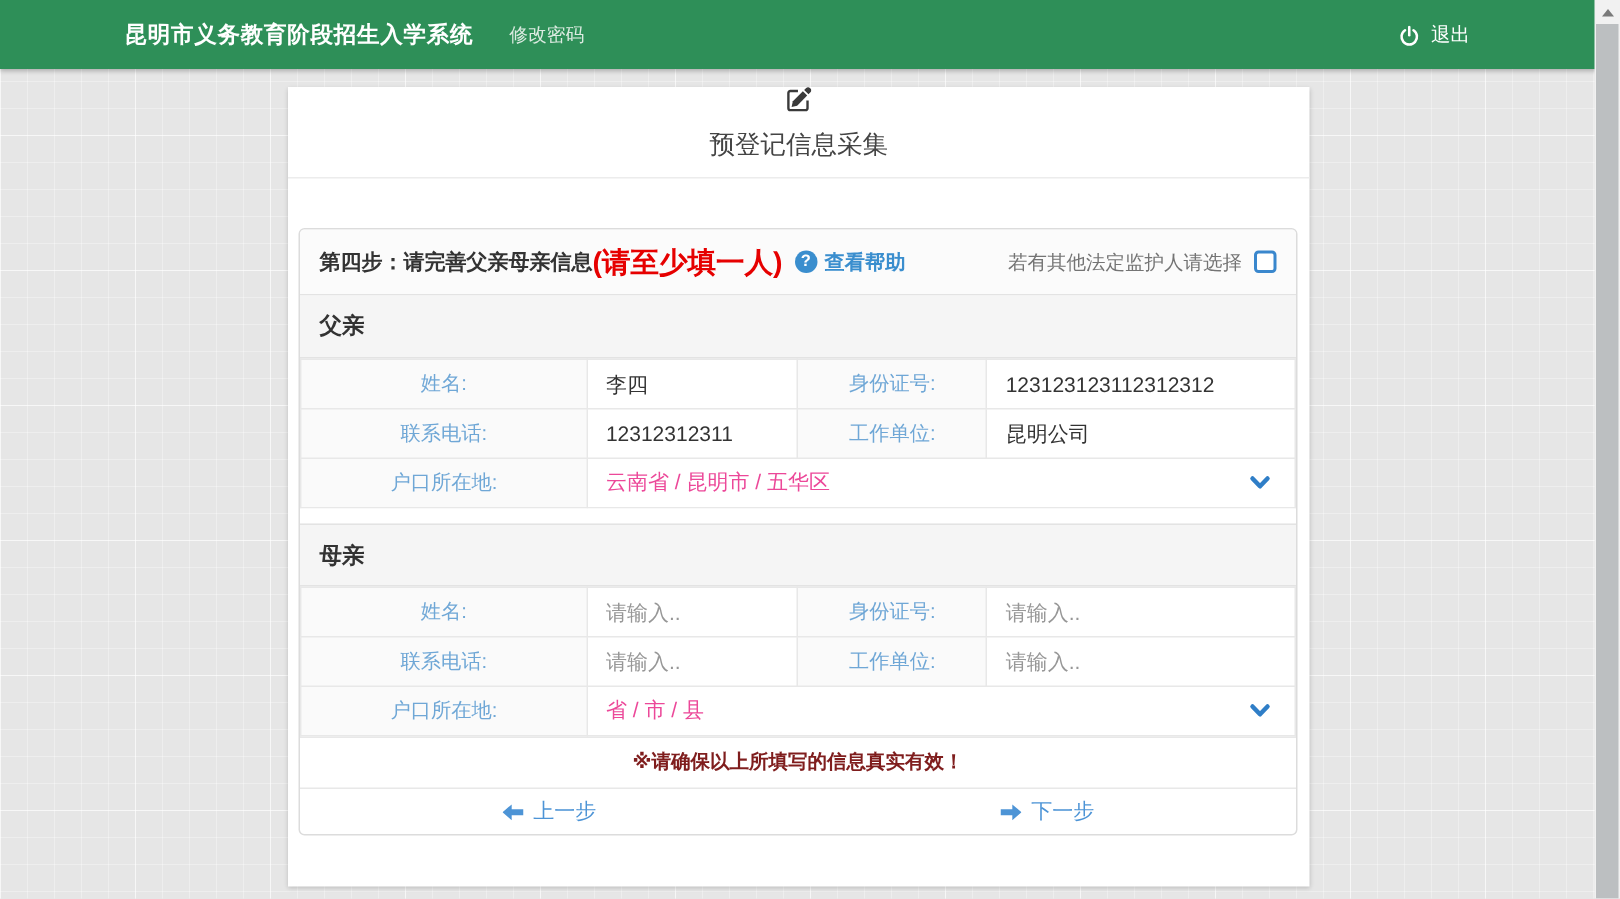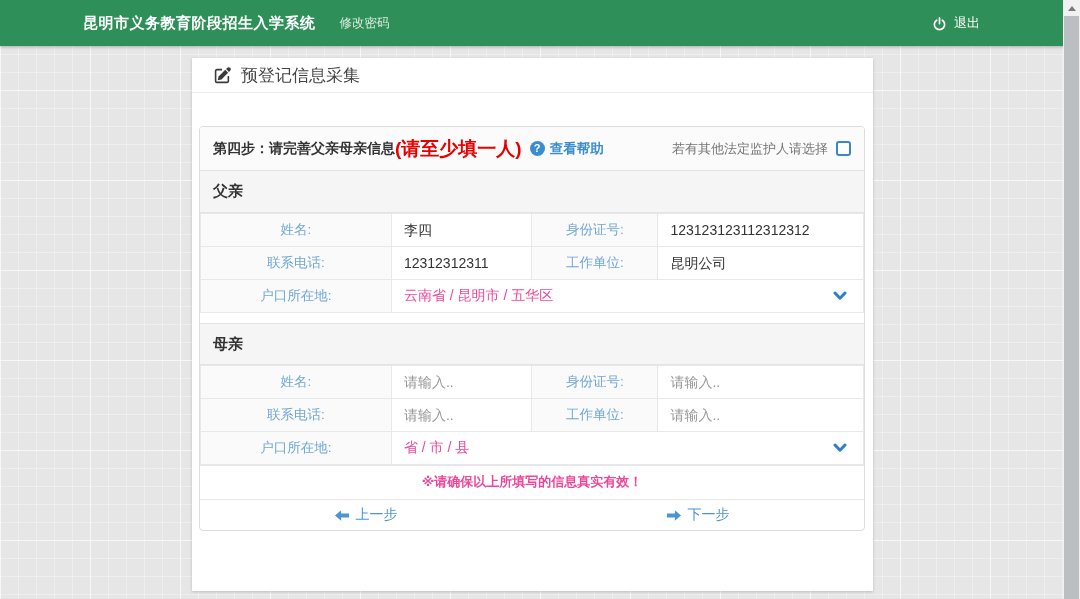--- a/index.html
+++ b/index.html
@@ -33,22 +33,22 @@
   .scroll-up-btn { height:16px; display:flex; align-items:center; justify-content:center; }
   .scroll-up-arrow { width:0; height:0; border-left:4px solid transparent; border-right:4px solid transparent; border-bottom:5px solid #7a7a7a; }
   .scroll-thumb { position:absolute; top:16px; bottom:0; left:1px; width:15px; background:#bcbfc1; }
 
   
   .card {
     position:absolute; top:58px; left:192px; width:681px; height:533px;
     background:#ffffff; box-shadow:0 1px 3px rgba(0,0,0,.18); z-index:5;
   }
   .card-header {
-    height:35px; display:flex; align-items:center; gap:10px;
-    padding:0 22px; border-bottom:1px solid #ececec;
+    height:61px; display:flex; align-items:center; gap:10px;
+    padding:0 22px; border-bottom:1px solid #ececec;flex-direction:column;
   }
   .card-title { font-size:17px; color:#444444; }
 
   .card-body { padding:33px 8px 0 7px; }
 
   .panel { border:1px solid #dcdcdc; border-radius:4px; overflow:hidden; background:#ffffff; }
 
   
   .step-row {
     height:44px; display:flex; align-items:center; padding:0 13px;
@@ -92,21 +92,21 @@
   table.info td.val input::placeholder { color:#979797; opacity:1; }
   .col1 { width:28.8%; } .col2 { width:21.2%; } .col3 { width:19%; }
 
   .residence-cell { display:flex; align-items:center; cursor:pointer; }
   .residence-text { color:#ec4899; font-size:14px; flex:1; }
   .residence-cell .chevron { margin-right:4px; }
 
   
   .warning-row {
     padding:7px 0 8px; text-align:center; font-size:13px; font-weight:bold;
-    color:#ec4899; border-top:1px solid #e8e8e8;
+    color:#7f1d1d; border-top:1px solid #e8e8e8;
   }
   .nav-row { display:flex; border-top:1px solid #e8e8e8; height:31px; }
   .nav-half { flex:1; display:flex; align-items:center; justify-content:center; }
   .nav-link { display:flex; align-items:center; gap:7px; color:#4d94d6; font-size:14px; cursor:pointer; }
 </style>
 </head>
 <body>
 
 <div class="navbar">
   <span class="navbar-title">昆明市义务教育阶段招生入学系统</span>

